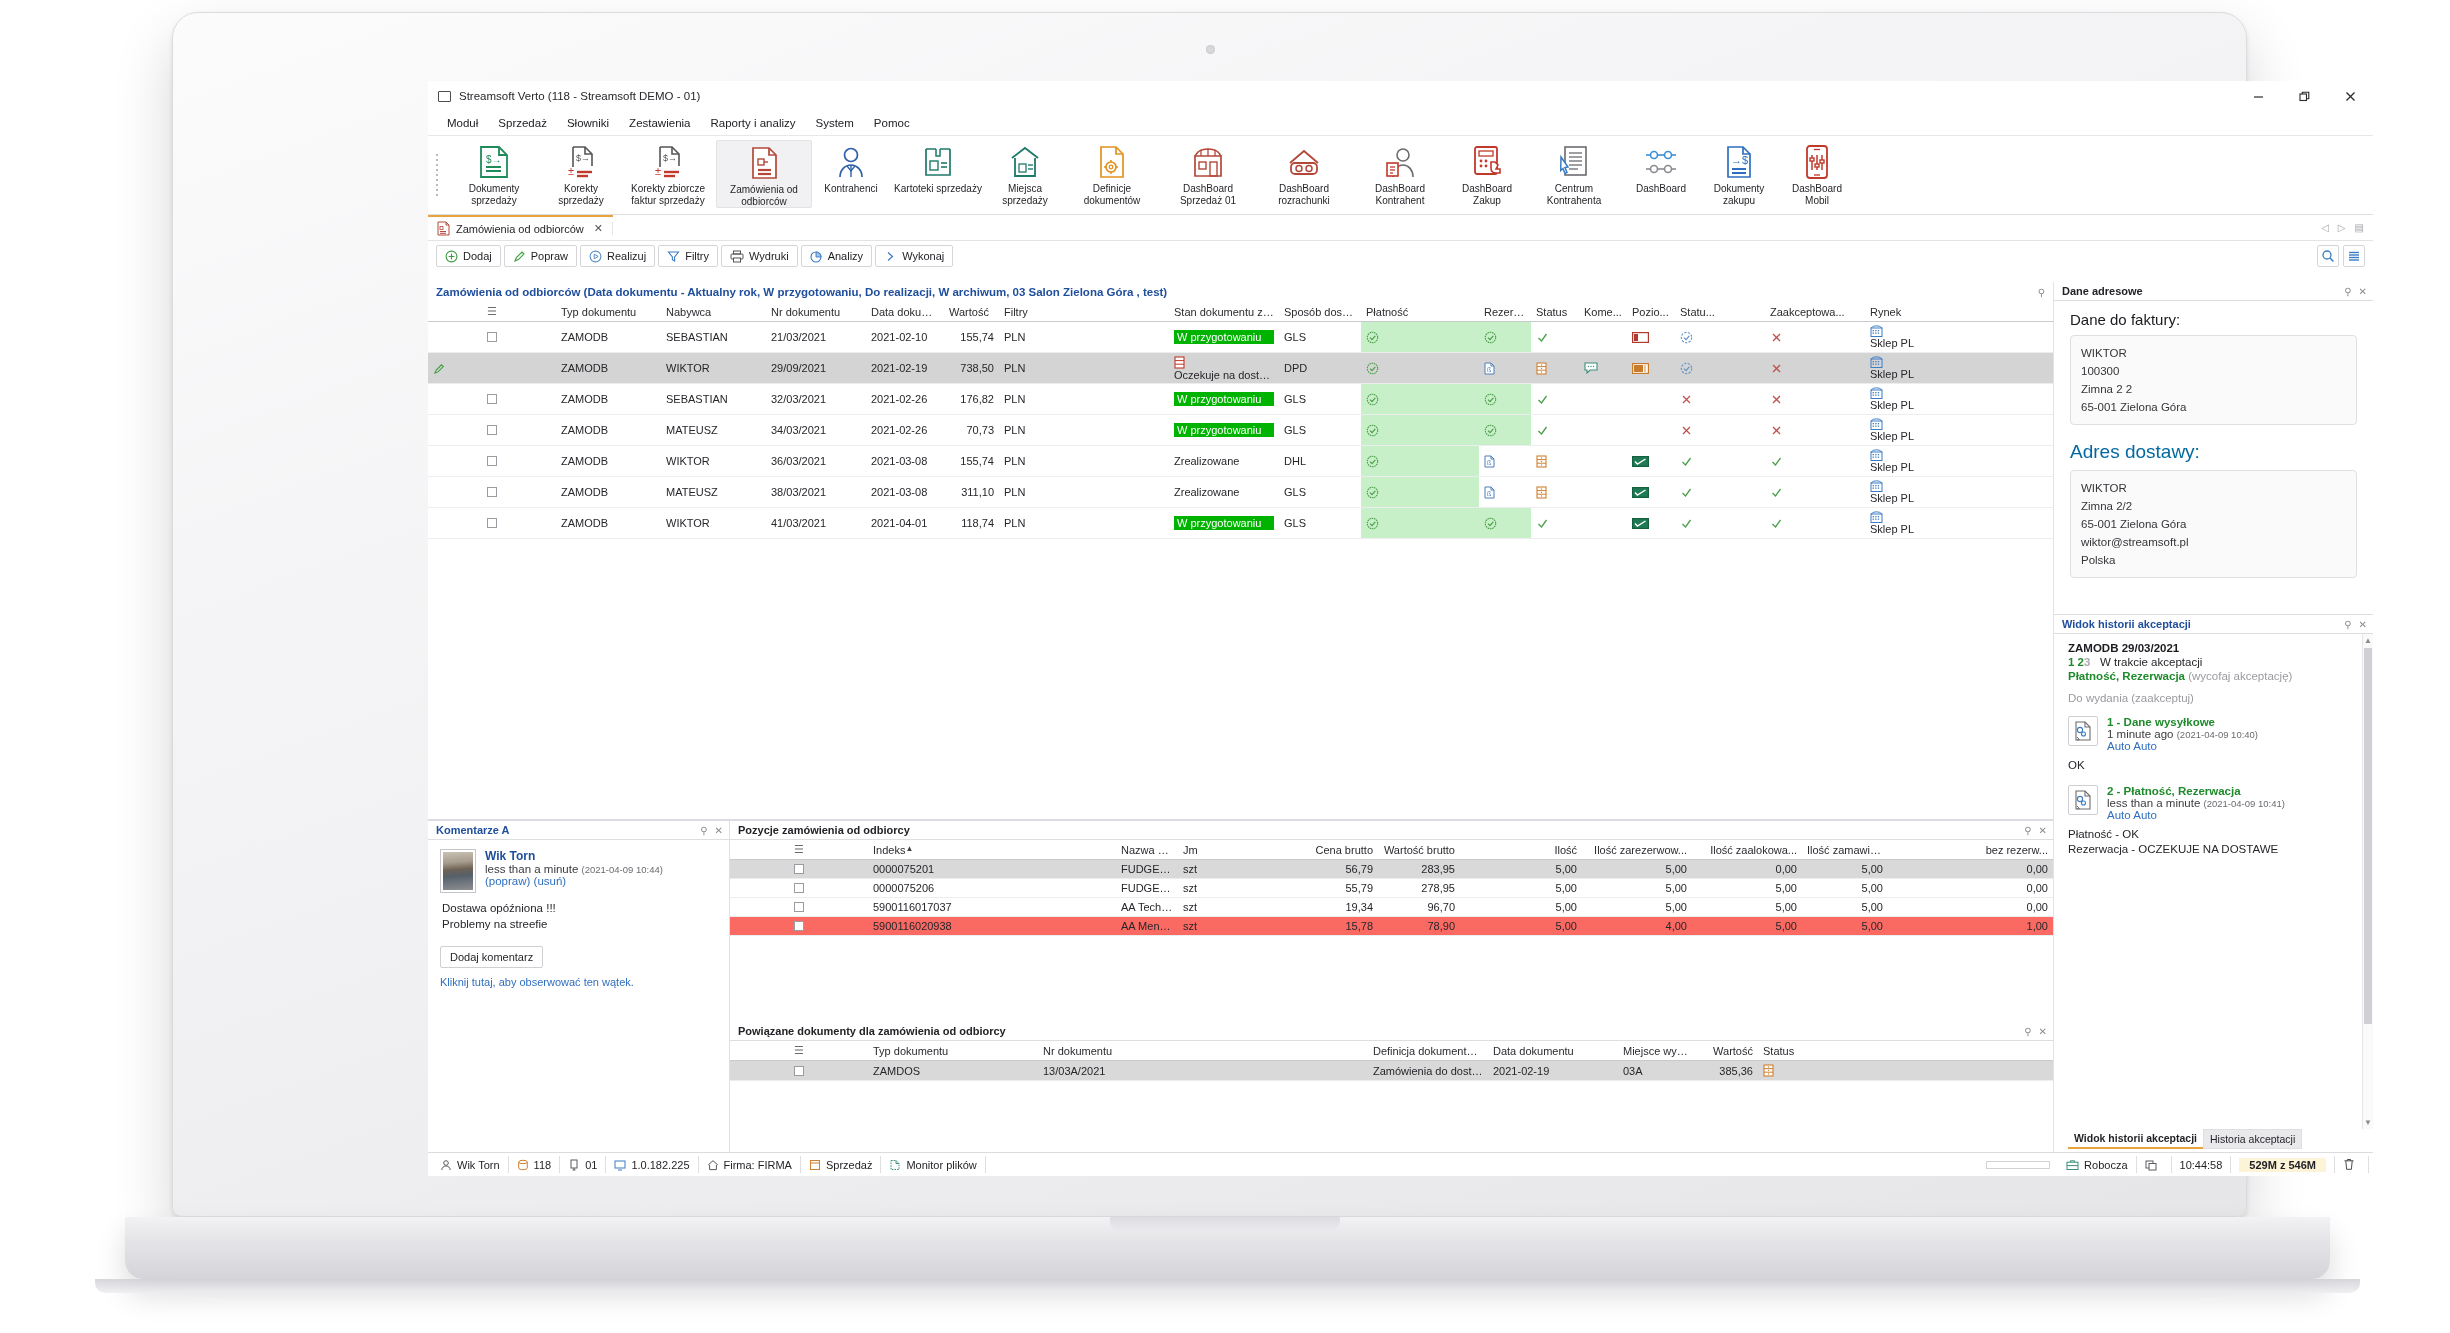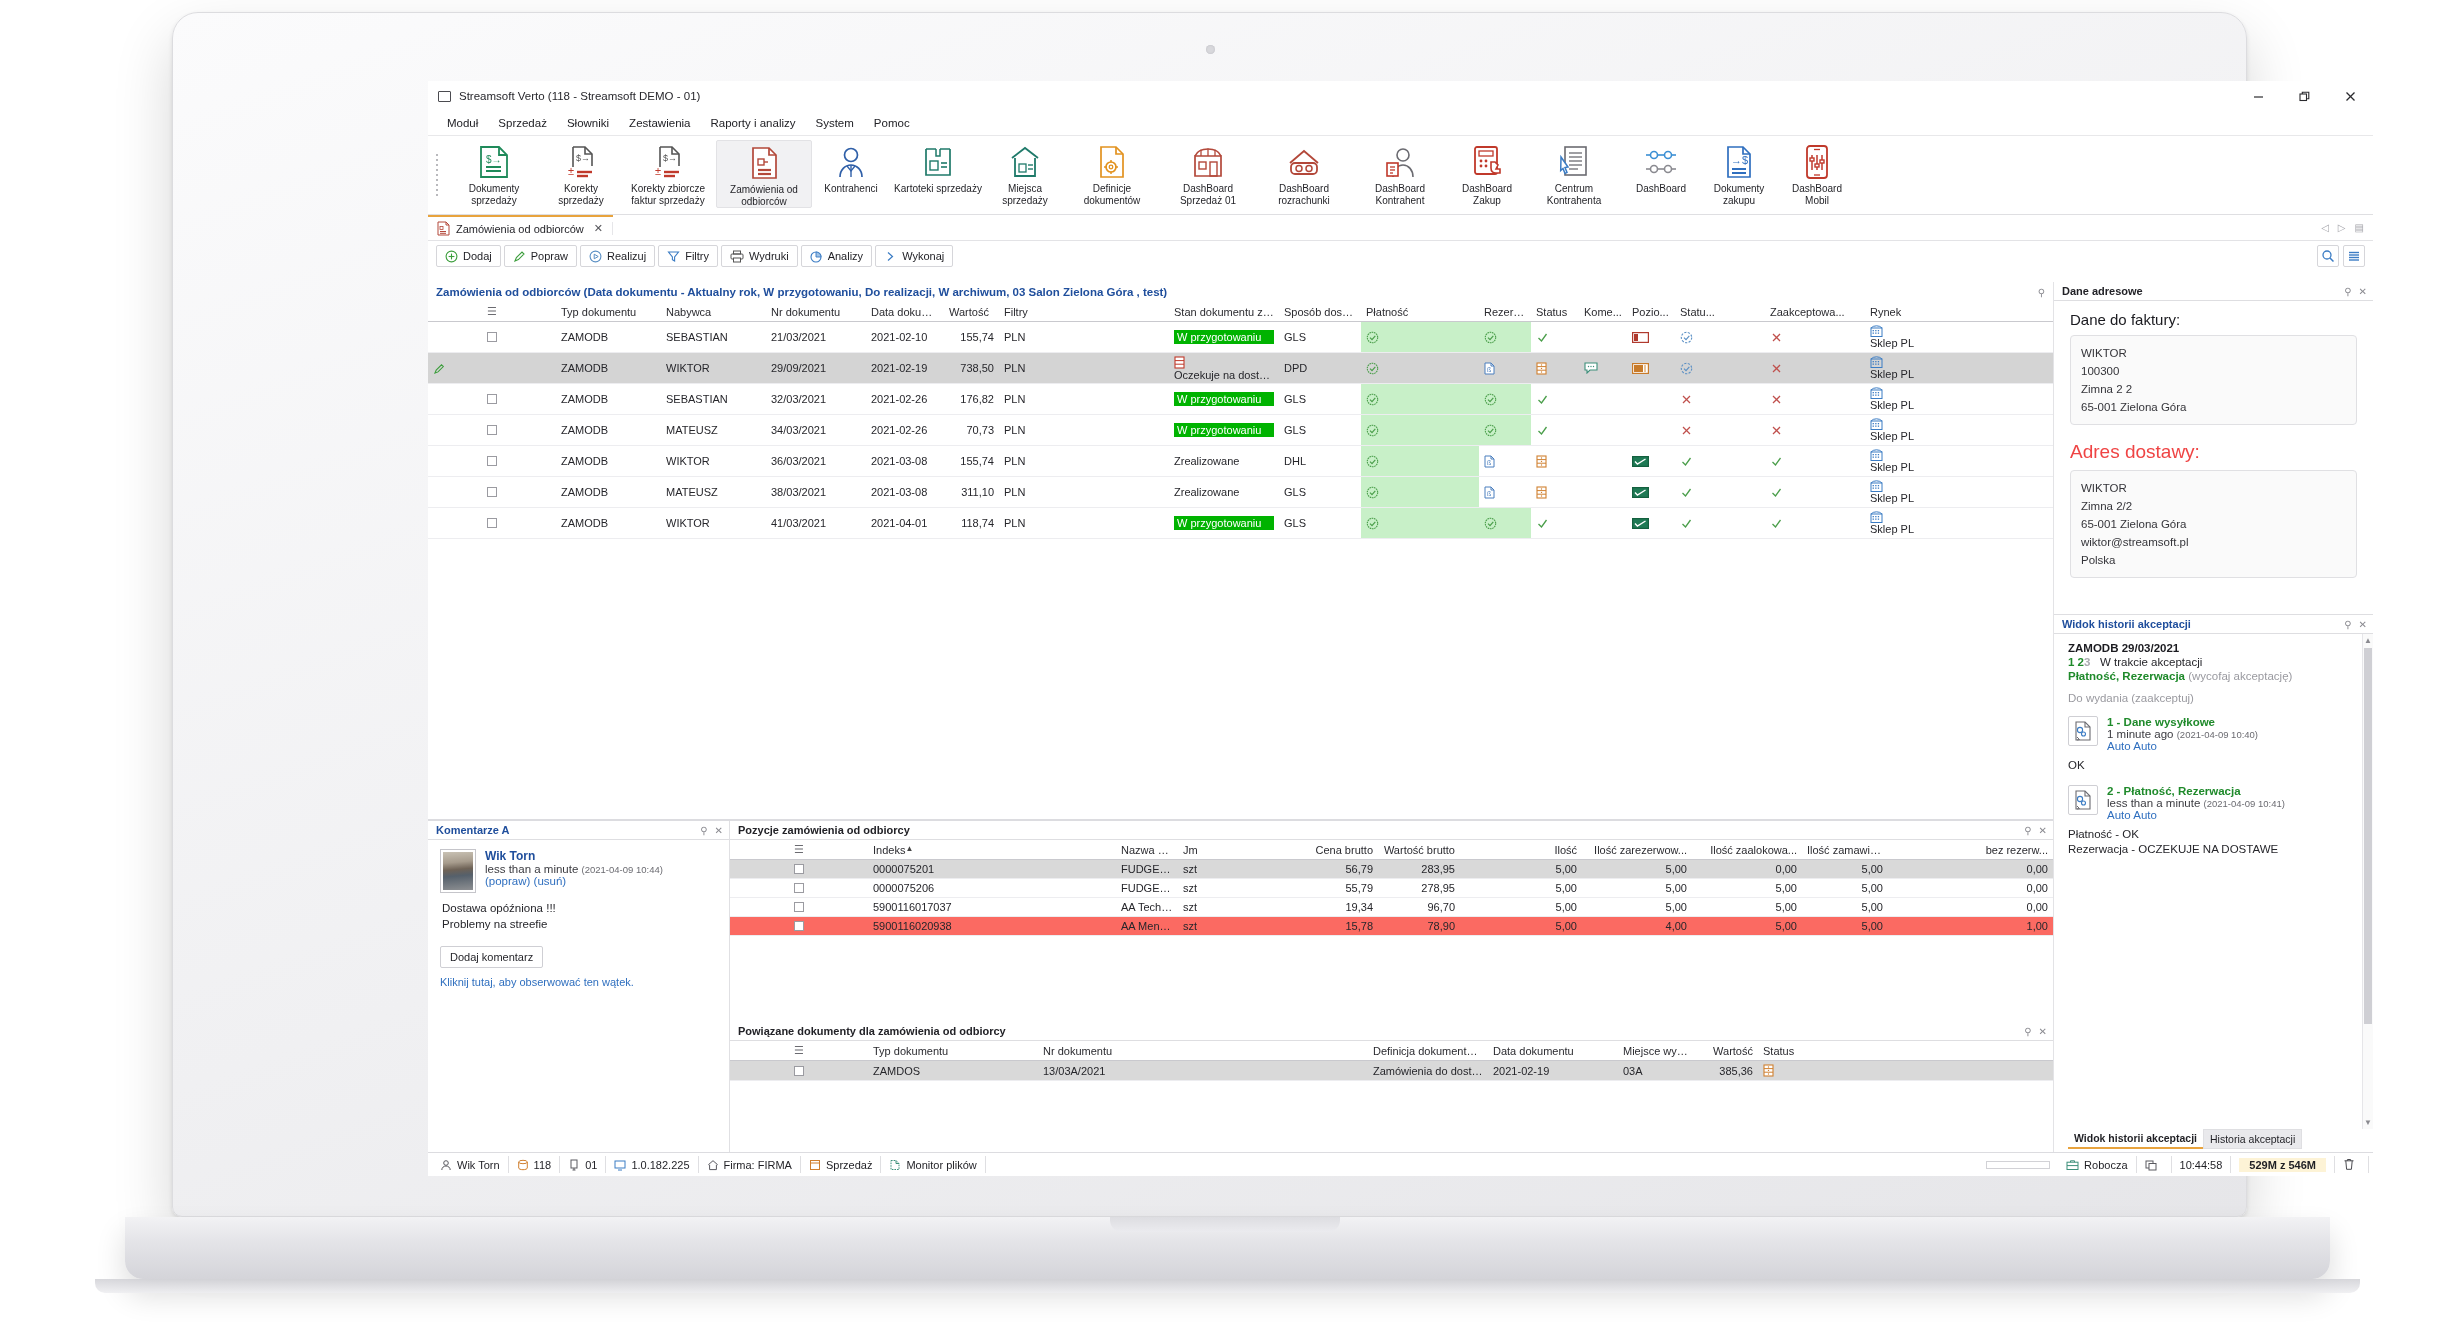--- a/index.html
+++ b/index.html
@@ -1160,21 +1160,21 @@
                 </span>
               </div>
               <div style="padding:10px 16px 0 16px;">
                 <div style="font-size:15px;color:#1a1a1f;padding-bottom:7px;">Dane do faktury:</div>
                 <div id="invoice-box" style="border:1px solid #e0e0e3;border-radius:4px;background:#fafafa;padding:8px 10px;line-height:18px;font-size:11.5px;color:#35353a;">
                     <div>WIKTOR</div>
                     <div>100300</div>
                     <div>Zimna 2 2</div>
                     <div>65-001 Zielona Góra</div>
                   </div>
-                <div style="font-size:19px;color:#ef4444;padding:16px 0 7px;">Adres dostawy:</div>
+                <div style="font-size:19px;color:#0369a1;padding:16px 0 7px;">Adres dostawy:</div>
                 <div id="delivery-box" style="border:1px solid #e0e0e3;border-radius:4px;background:#fafafa;padding:8px 10px;line-height:18px;font-size:11.5px;color:#35353a;">
                     <div>WIKTOR</div>
                     <div>Zimna 2/2</div>
                     <div>65-001 Zielona Góra</div>
                     <div>wiktor@streamsoft.pl</div>
                     <div>Polska</div>
                   </div>
               </div>
             </div>
 

